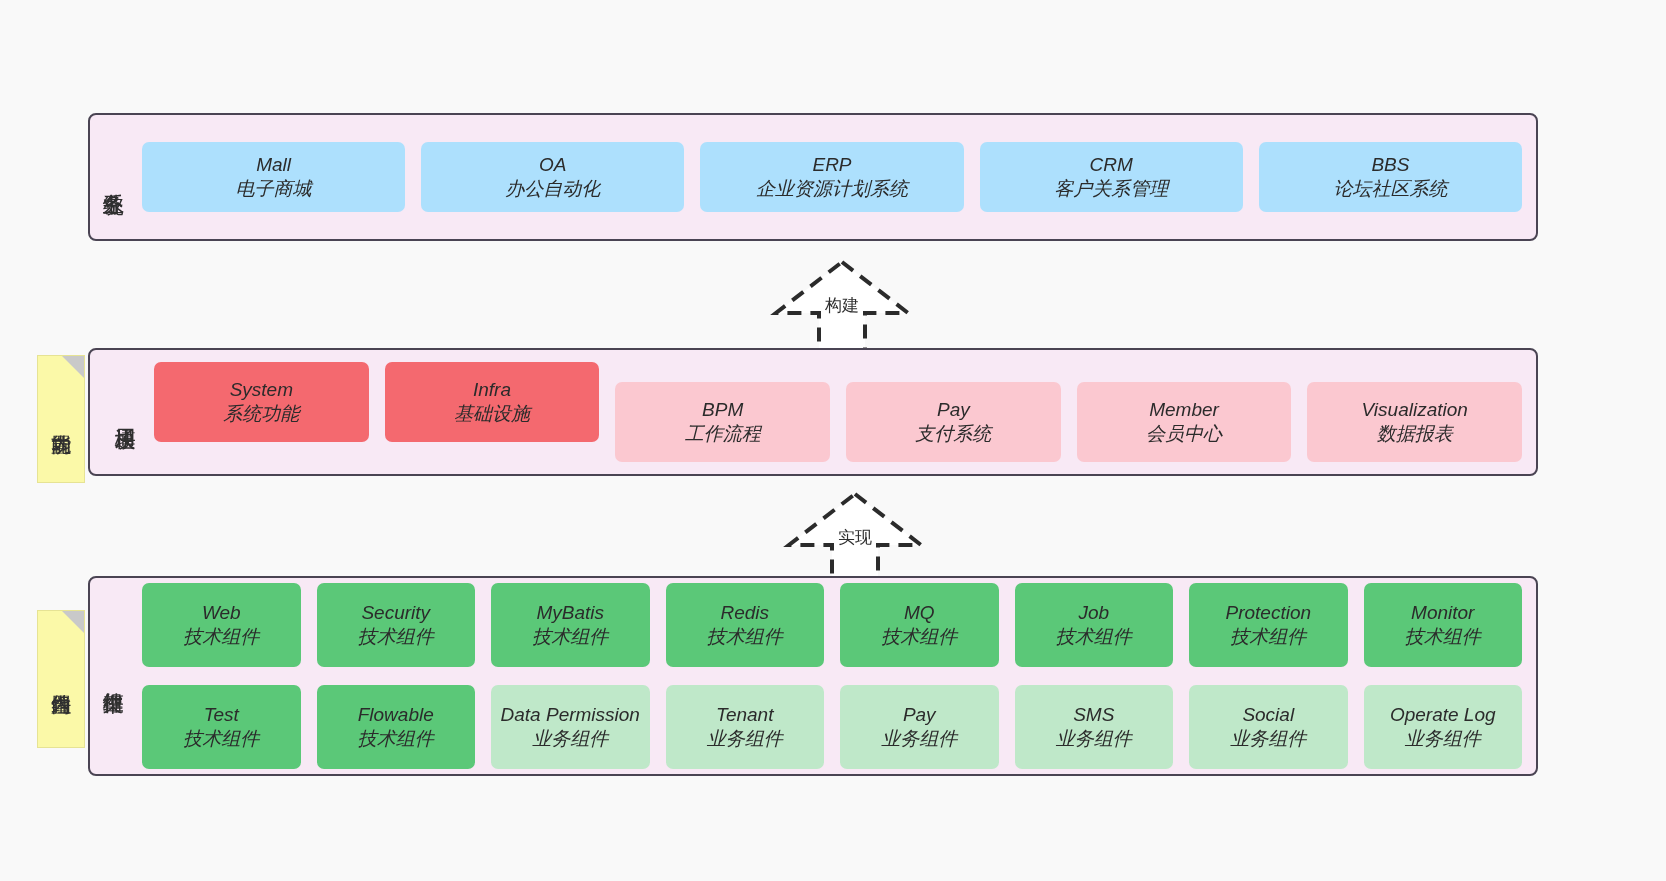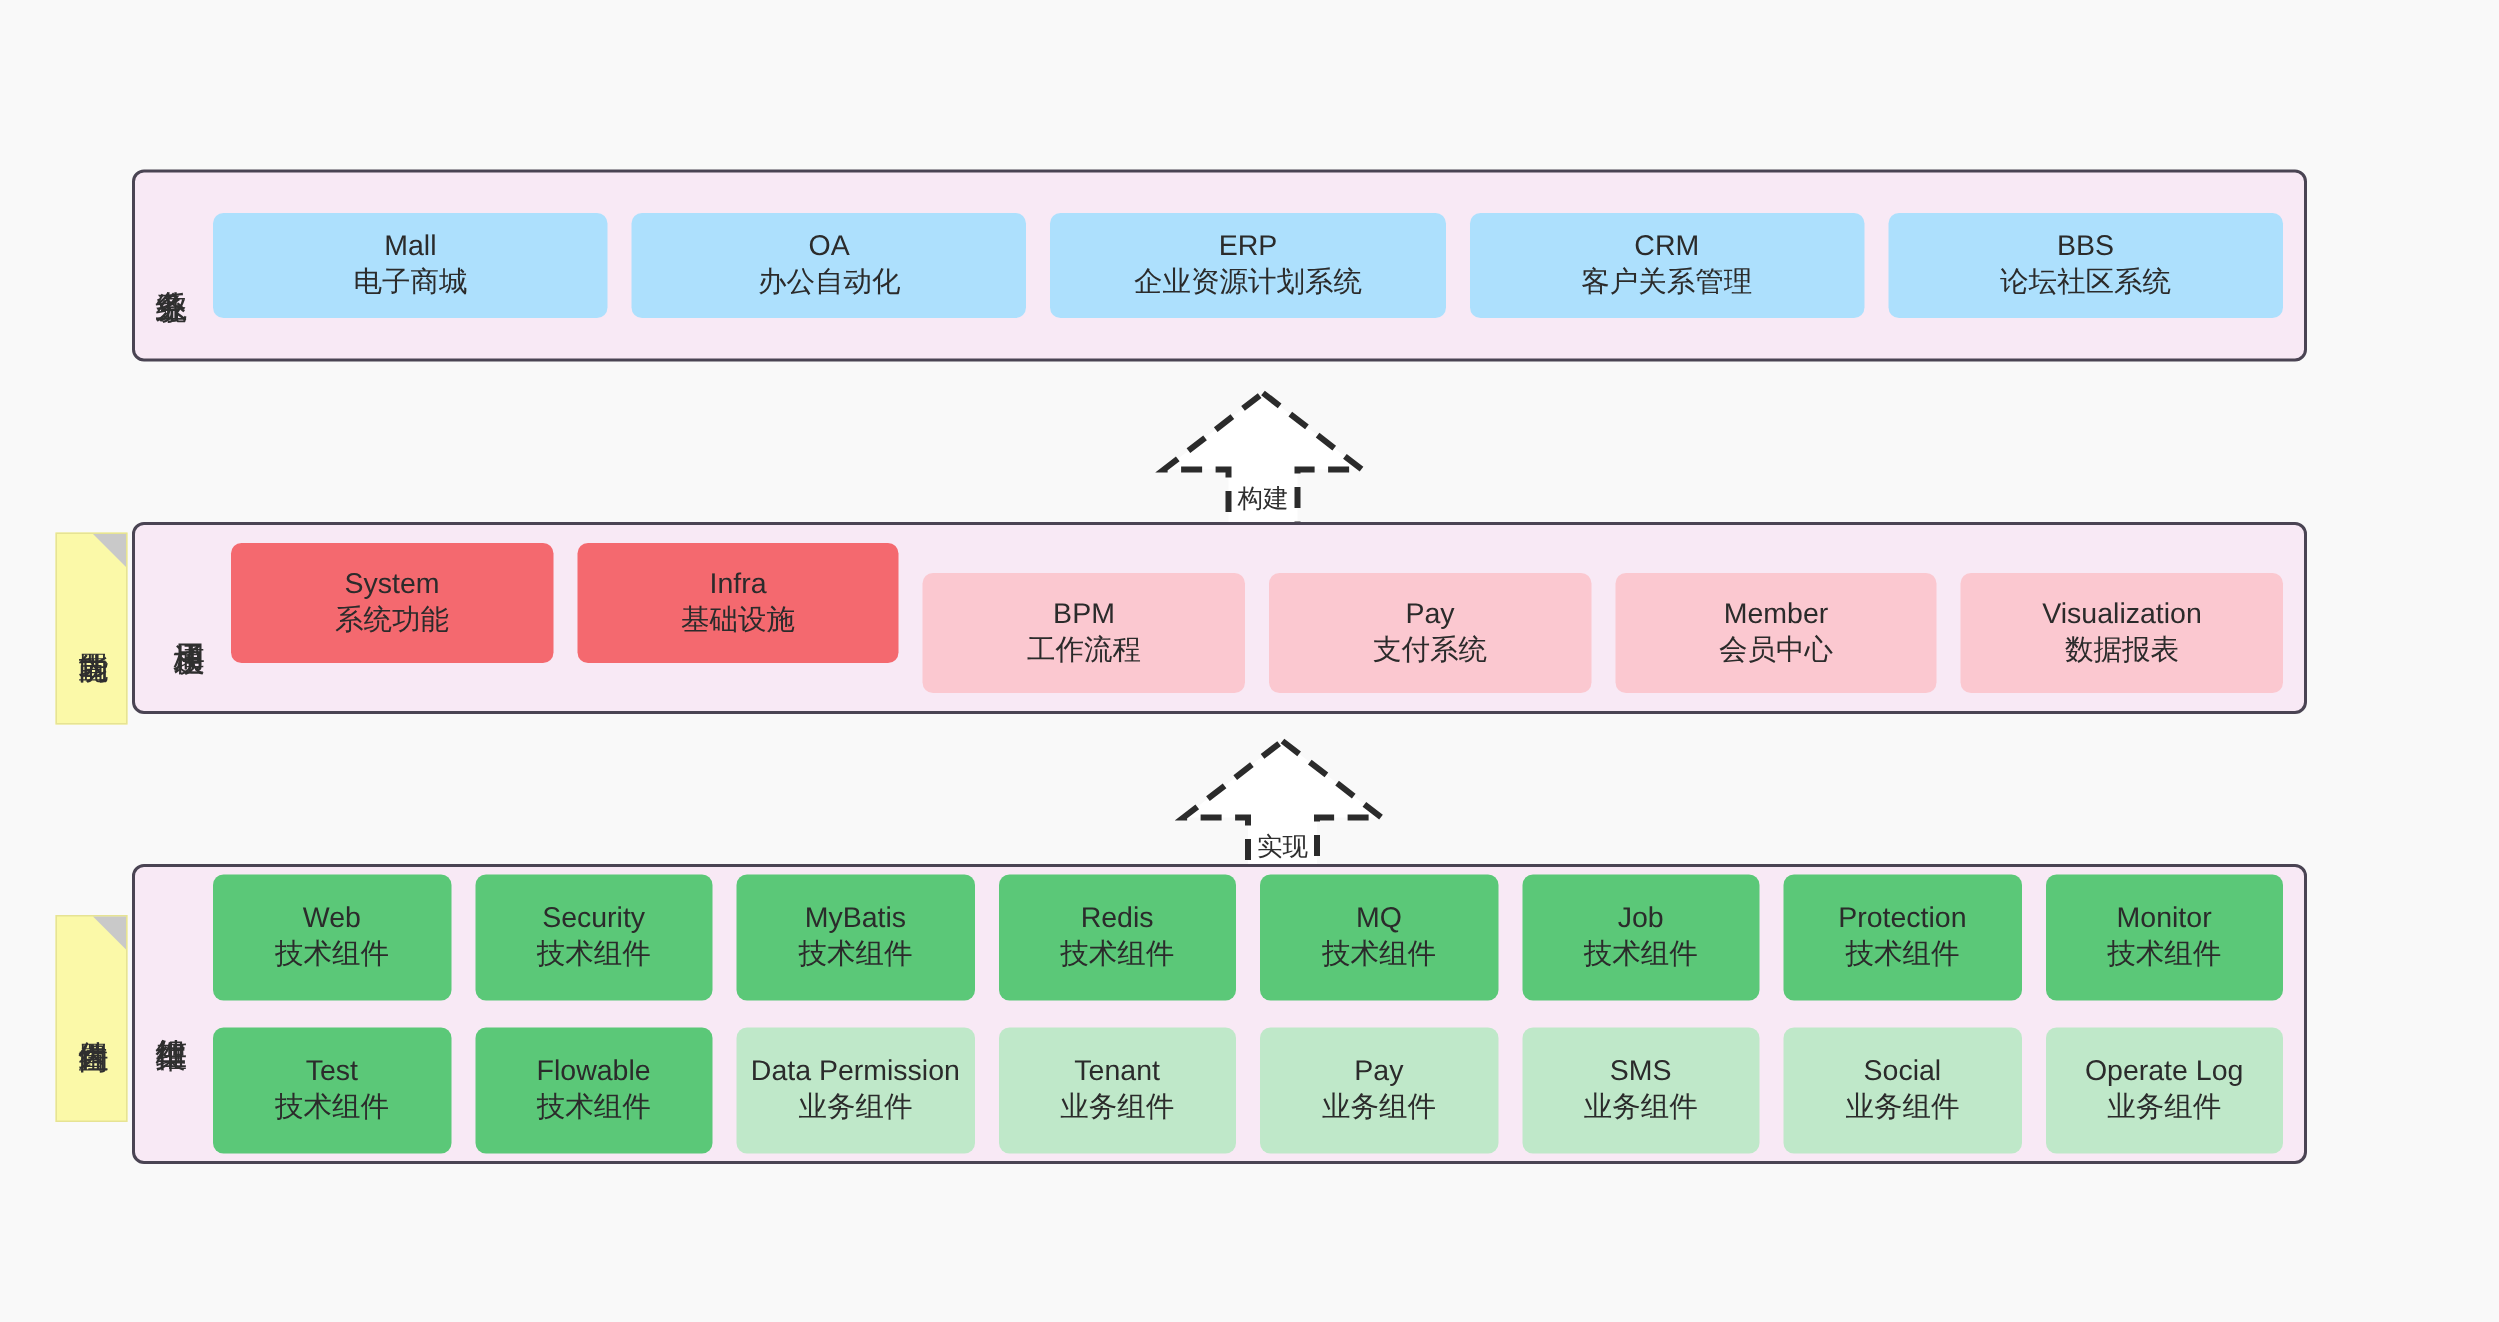--- a/index.html
+++ b/index.html
@@ -51,20 +51,21 @@
     display: flex;
     flex-direction: column;
     justify-content: center;
     gap: 18px;
     padding: 0 14px 0 6px;
   }
   .row {
     display: flex;
     gap: 16px;
     align-items: stretch;
+    font-style: italic;
   }
   .cell {
     flex: 1 1 0;
     border-radius: 7px;
     display: flex;
     flex-direction: column;
     align-items: center;
     justify-content: center;
     text-align: center;
     font-size: 19px;
@@ -134,21 +135,20 @@
   .uml-label {
     position: absolute;
     left: 50%;
     transform: translateX(-50%);
     top: 36px;
     font-size: 17px;
     color: #2f2f2f;
     background: transparent;
     padding: 0 2px;
     white-space: nowrap;
-    margin-top: 27px;
   }
   #arrow-build    { left: 757px; top: 258px; }
   #arrow-implement{ left: 770px; top: 490px; }
 </style>
 </head>
 <body>
 
 <div class="canvas">
 
   <div class="layer" id="layer-business">

